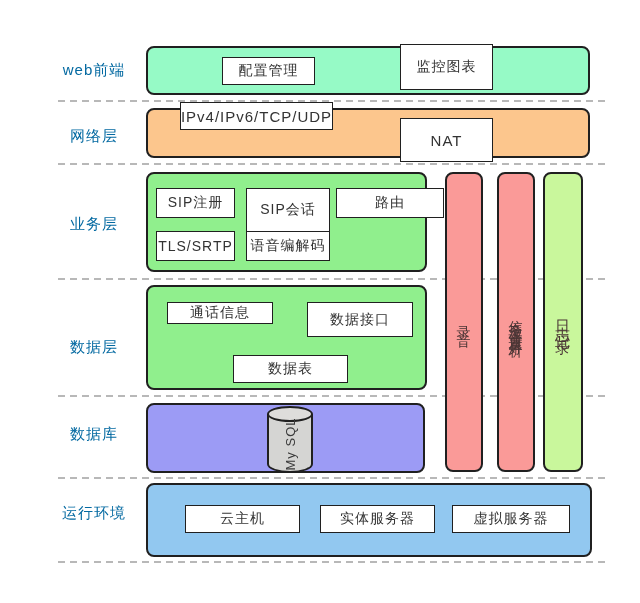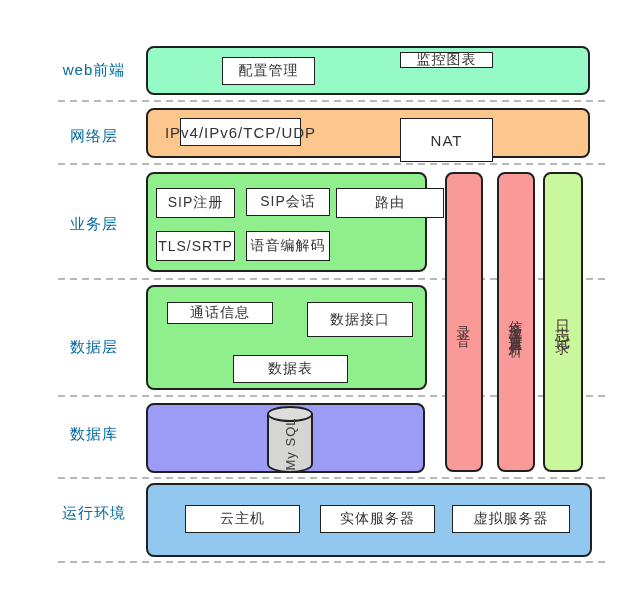--- a/index.html
+++ b/index.html
@@ -61,29 +61,29 @@
 
   <div class="layer-label" style="top:61px">web前端</div>
   <div class="layer-label" style="top:127px">网络层</div>
   <div class="layer-label" style="top:215px">业务层</div>
   <div class="layer-label" style="top:338px">数据层</div>
   <div class="layer-label" style="top:425px">数据库</div>
   <div class="layer-label" style="top:504px">运行环境</div>
 
   <div class="big-box" style="left: 146px; top: 46px; width: 444px; height: 49px; background: rgb(150, 250, 198);"></div>
   <div class="white-box" style="left:222px;top:57px;width:93px;height:28px">配置管理</div>
-  <div class="white-box" style="left:400px;top:52px;width:93px;height:16px">监控图表</div>
+  <div class="white-box" style="left:400px;top:44px;width:93px;height:46px">监控图表</div>
 
   <div class="big-box" style="left: 146px; top: 108px; width: 444px; height: 50px; background: rgb(252, 198, 141);"></div>
-  <div class="white-box" style="left:180px;top:118px;width:121px;height:28px;font-size:15px">IPv4/IPv6/TCP/UDP</div>
+  <div class="white-box" style="left:180px;top:102px;width:153px;height:28px;font-size:15px">IPv4/IPv6/TCP/UDP</div>
   <div class="white-box" style="left:400px;top:118px;width:93px;height:44px;font-size:15px">NAT</div>
 
   <div class="big-box" style="left: 146px; top: 172px; width: 281px; height: 100px; background: rgb(144, 239, 141);"></div>
   <div class="white-box" style="left:156px;top:188px;width:79px;height:30px">SIP注册</div>
-  <div class="white-box" style="left:246px;top:188px;width:84px;height:28px">SIP会话</div>
+  <div class="white-box" style="left:246px;top:188px;width:84px;height:44px">SIP会话</div>
   <div class="white-box" style="left:336px;top:188px;width:108px;height:30px">路由</div>
   <div class="white-box" style="left:156px;top:231px;width:79px;height:30px">TLS/SRTP</div>
   <div class="white-box" style="left:246px;top:231px;width:84px;height:30px">语音编解码</div>
 
   <div class="big-box" style="left: 146px; top: 285px; width: 281px; height: 105px; background: rgb(144, 239, 141);"></div>
   <div class="white-box" style="left:167px;top:302px;width:106px;height:22px">通话信息</div>
   <div class="white-box" style="left:307px;top:302px;width:106px;height:35px">数据接口</div>
   <div class="white-box" style="left:233px;top:355px;width:115px;height:28px">数据表</div>
 
   <div class="big-box" style="left: 146px; top: 403px; width: 279px; height: 70px; background: rgb(156, 155, 245);"></div>

